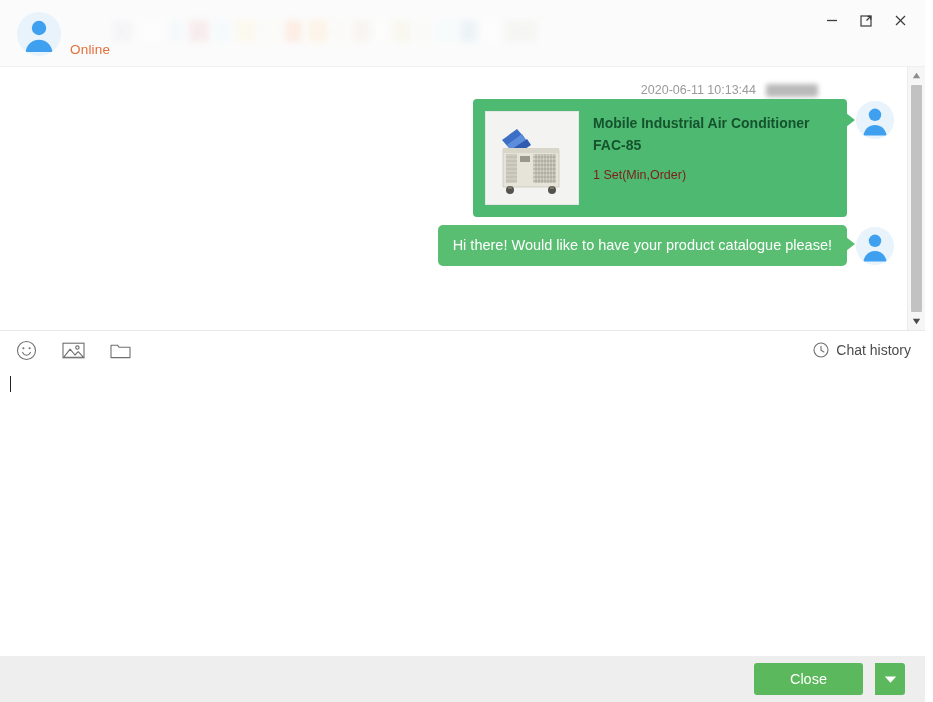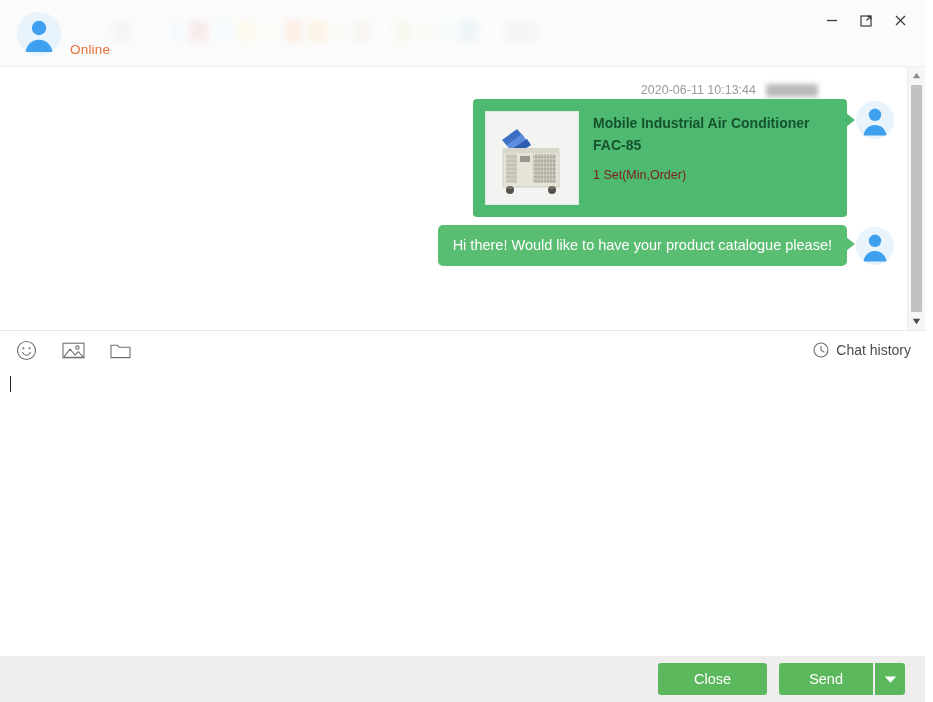--- a/index.html
+++ b/index.html
@@ -528,21 +528,20 @@
     </div>
   </div>
 
   <div class="compose">
     <div class="compose-input" contenteditable="true" style=""><span class="caret"></span></div>
   </div>
 
   <div class="footer">
     <button class="btn">Close</button>
     <div class="send-group">
-      <button class="btn btn-send">Send</button>
       <button class="btn-caret">
         <svg width="13" height="9" viewBox="0 0 13 9">
           <polygon points="0.8,1.6 12.2,1.6 6.5,7.8" fill="#ffffff"></polygon>
         </svg>
       </button>
     </div>
   </div>
 
 </div>
 

